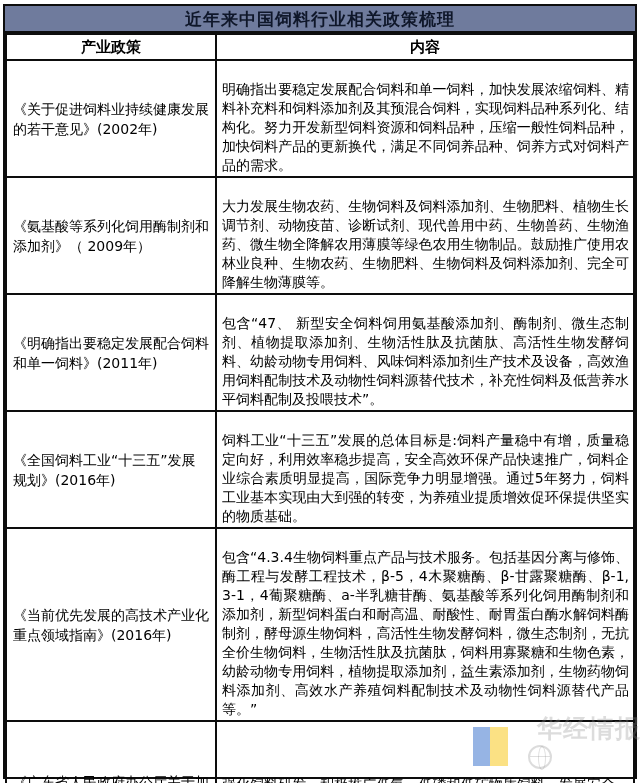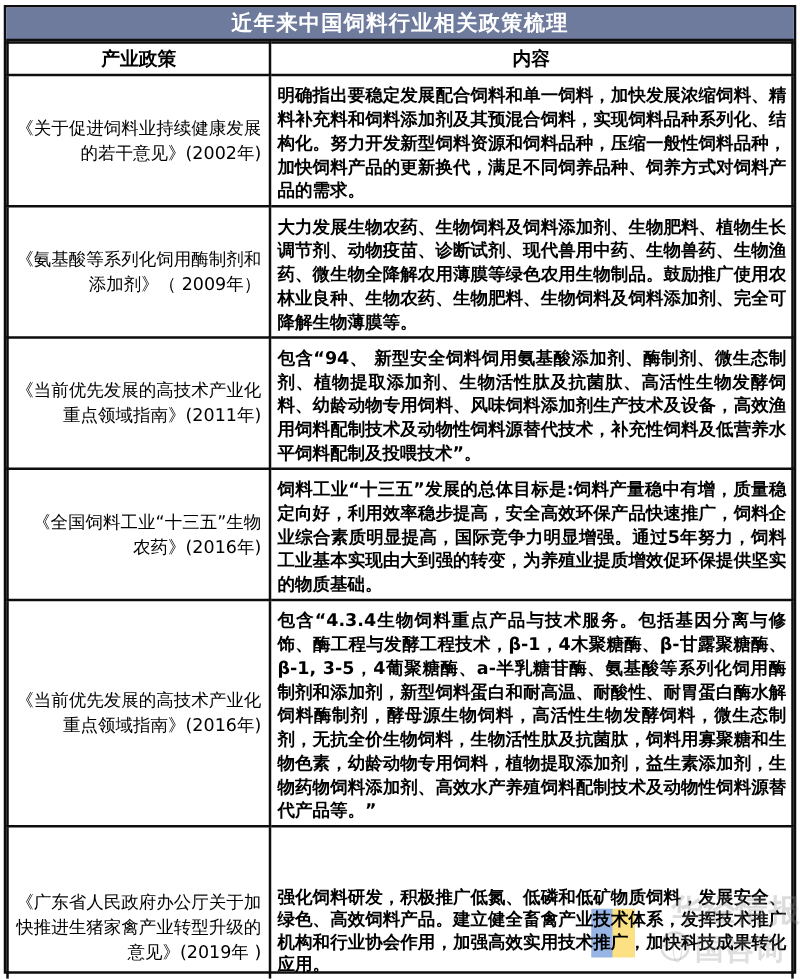--- a/index.html
+++ b/index.html
@@ -1,29 +1,29 @@
 <!DOCTYPE html>
 <html><head>
 <meta charset="utf-8">
 <style>
   html,body{margin:0;padding:0;background:#ffffff;}
   body{font-family:"DejaVu Sans","Liberation Sans",sans-serif;color:#000;}
   .page{position:relative;width:640px;height:783px;background:#fff;overflow:hidden;}
   .table-frame{position:absolute;left:3px;top:4px;width:634px;height:775px;
     border:2px solid #0d0d0d;box-sizing:border-box;background:#fff;}
   .title-bar{height:27px;background:#6f7b9d;border-bottom:2px solid #0d0d0d;
-    color:#ffffff;font-size:17px;font-weight:bold;text-align:center;line-height:27px;
+    color:#0f172a;font-size:17px;font-weight:bold;text-align:center;line-height:27px;
     letter-spacing:1px;box-sizing:border-box;}
   table.policy-table{width:100%;border-collapse:collapse;table-layout:fixed;}
   table.policy-table th,table.policy-table td{border:2px solid #0d0d0d;vertical-align:middle;box-sizing:border-box;}
   col.c1{width:210px;}
   thead th{height:26px;font-size:15px;font-weight:bold;text-align:center;padding:0;background:#fff;}
-  td.policy{font-size:14px;text-align:right;padding:3px 6px;line-height:20px;}
-  td.content{font-size:14px;text-align:justify;padding:7px 4px 1px 5px;line-height:19px;
-    letter-spacing:0;font-weight:bold;}
+  td.policy{font-size:14px;text-align:left;padding:3px 6px;line-height:20px;}
+  td.content{font-size:14px;text-align:justify;padding:19px 4px 1px 5px;line-height:19px;
+    letter-spacing:0;}
   tbody tr:nth-child(1){height:95px;}
   tbody tr:nth-child(2){height:95px;}
   tbody tr:nth-child(3){height:36px;}
   tbody tr:nth-child(4){height:100px;}
   tbody tr:nth-child(5){height:101px;}
   tbody tr:nth-child(6){height:161px;}
   tbody tr:nth-child(6) td.content{line-height:18px;}
   tbody tr:nth-child(7){height:60px;}
   tbody tr:nth-child(8){height:72px;}
   
@@ -63,37 +63,36 @@
       <tbody>
         <tr>
           <td class="policy">《关于促进饲料业持续健康发展的若干意见》(2002年)</td>
           <td class="content">明确指出要稳定发展配合饲料和单一饲料，加快发展浓缩饲料、精料补充料和饲料添加剂及其预混合饲料，实现饲料品种系列化、结构化。努力开发新型饲料资源和饲料品种，压缩一般性饲料品种，加快饲料产品的更新换代，满足不同饲养品种、饲养方式对饲料产品的需求。</td>
         </tr>
         <tr>
           <td class="policy">《氨基酸等系列化饲用酶制剂和添加剂》（ 2009年）</td>
           <td class="content">大力发展生物农药、生物饲料及饲料添加剂、生物肥料、植物生长调节剂、动物疫苗、诊断试剂、现代兽用中药、生物兽药、生物渔药、微生物全降解农用薄膜等绿色农用生物制品。鼓励推广使用农林业良种、生物农药、生物肥料、生物饲料及饲料添加剂、完全可降解生物薄膜等。</td>
         </tr>
         <tr>
-          <td class="policy">《当前优先发展的高技术产业化重点领域指南》(2011年)</td>
-          <td class="content">包含“94、 新型安全饲料饲用氨基酸添加剂、酶制剂、微生态制剂、植物提取添加剂、生物活性肽及抗菌肽、高活性生物发酵饲料、幼龄动物专用饲料、风味饲料添加剂生产技术及设备，高效渔用饲料配制技术及动物性饲料源替代技术，补充性饲料及低营养水平饲料配制及投喂技术”。</td>
+          <td class="policy">《明确指出要稳定发展配合饲料和单一饲料》(2011年)</td>
+          <td class="content">包含“47、 新型安全饲料饲用氨基酸添加剂、酶制剂、微生态制剂、植物提取添加剂、生物活性肽及抗菌肽、高活性生物发酵饲料、幼龄动物专用饲料、风味饲料添加剂生产技术及设备，高效渔用饲料配制技术及动物性饲料源替代技术，补充性饲料及低营养水平饲料配制及投喂技术”。</td>
         </tr>
         <tr>
-          <td class="policy">《全国饲料工业“十三五”生物农药》(2016年)</td>
+          <td class="policy">《全国饲料工业“十三五”发展规划》(2016年)</td>
           <td class="content">饲料工业“十三五”发展的总体目标是:饲料产量稳中有增，质量稳定向好，利用效率稳步提高，安全高效环保产品快速推广，饲料企业综合素质明显提高，国际竞争力明显增强。通过5年努力，饲料工业基本实现由大到强的转变，为养殖业提质增效促环保提供坚实的物质基础。</td>
         </tr>
         <tr>
           <td class="policy">《当前优先发展的高技术产业化重点领域指南》(2016年)</td>
-          <td class="content">包含“4.3.4生物饲料重点产品与技术服务。包括基因分离与修饰、酶工程与发酵工程技术，β-1，4木聚糖酶、β-甘露聚糖酶、β-1, 3-5，4葡聚糖酶、a-半乳糖苷酶、氨基酸等系列化饲用酶制剂和添加剂，新型饲料蛋白和耐高温、耐酸性、耐胃蛋白酶水解饲料酶制剂，酵母源生物饲料，高活性生物发酵饲料，微生态制剂，无抗全价生物饲料，生物活性肽及抗菌肽，饲料用寡聚糖和生物色素，幼龄动物专用饲料，植物提取添加剂，益生素添加剂，生物药物饲料添加剂、高效水产养殖饲料配制技术及动物性饲料源替代产品等。”</td>
+          <td class="content">包含“4.3.4生物饲料重点产品与技术服务。包括基因分离与修饰、酶工程与发酵工程技术，β-5，4木聚糖酶、β-甘露聚糖酶、β-1, 3-1，4葡聚糖酶、a-半乳糖苷酶、氨基酸等系列化饲用酶制剂和添加剂，新型饲料蛋白和耐高温、耐酸性、耐胃蛋白酶水解饲料酶制剂，酵母源生物饲料，高活性生物发酵饲料，微生态制剂，无抗全价生物饲料，生物活性肽及抗菌肽，饲料用寡聚糖和生物色素，幼龄动物专用饲料，植物提取添加剂，益生素添加剂，生物药物饲料添加剂、高效水产养殖饲料配制技术及动物性饲料源替代产品等。”</td>
         </tr>
         <tr>
           <td class="policy">《广东省人民政府办公厅关于加快推进生猪家禽产业转型升级的意见》(2019年 )</td>
           <td class="content">强化饲料研发，积极推广低氮、低磷和低矿物质饲料，发展安全、绿色、高效饲料产品。建立健全畜禽产业技术体系，发挥技术推广机构和行业协会作用，加强高效实用技术推广，加快科技成果转化应用。</td>
         </tr>
       </tbody>
     </table>
   </div>
 
   <div class="wm wm-logo-blue"></div>
   <div class="wm wm-logo-yellow"></div>
   <div class="wm wm-line1">华经情报网</div>
   <div class="wm wm-globe"></div>
-  <div class="wm wm-line2">国咨询</div>
 </div>
 
 </body></html>

